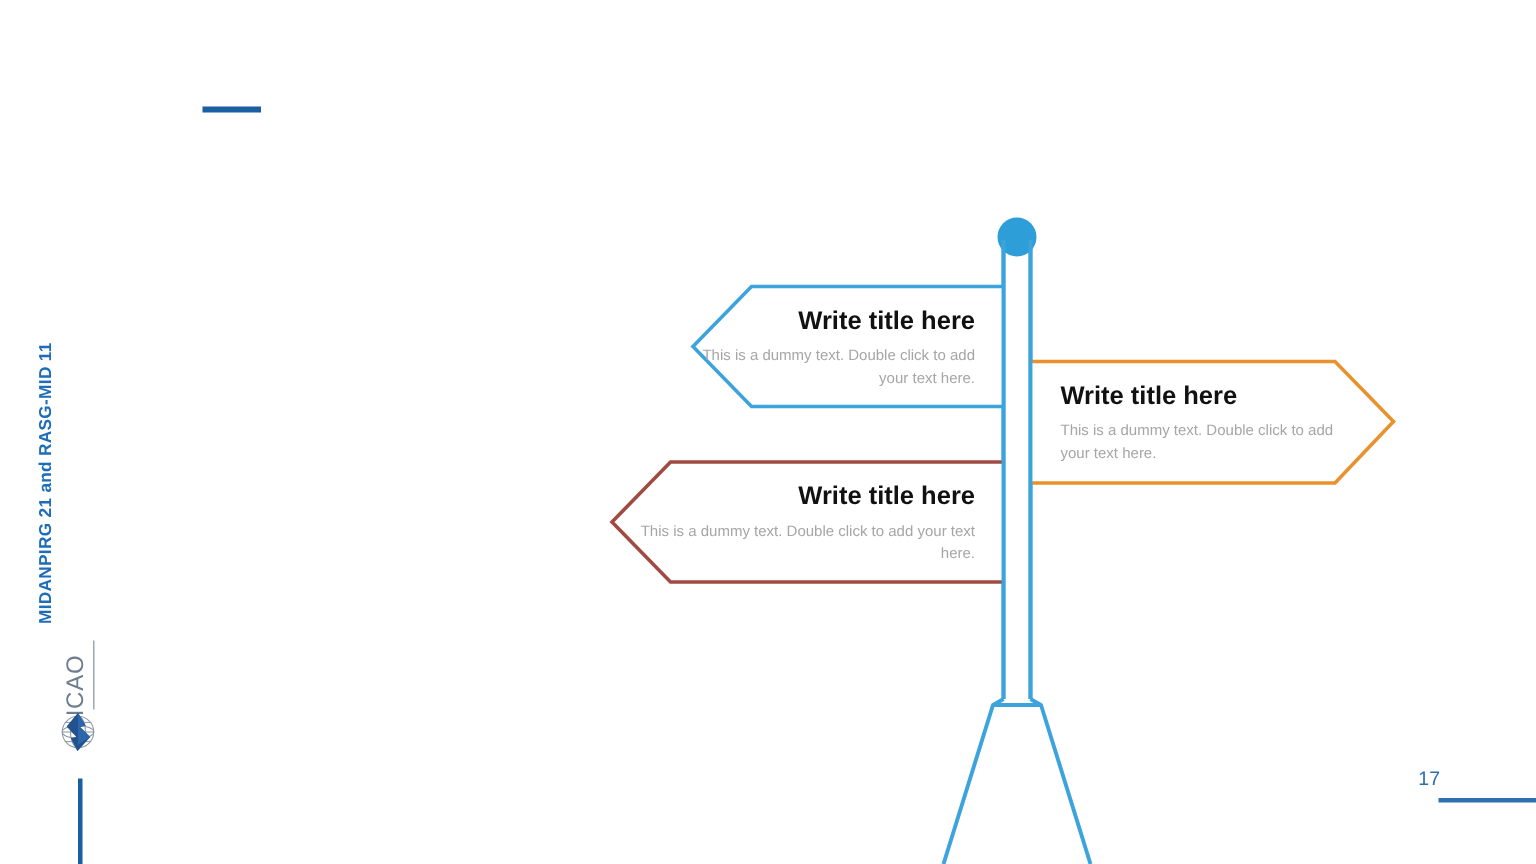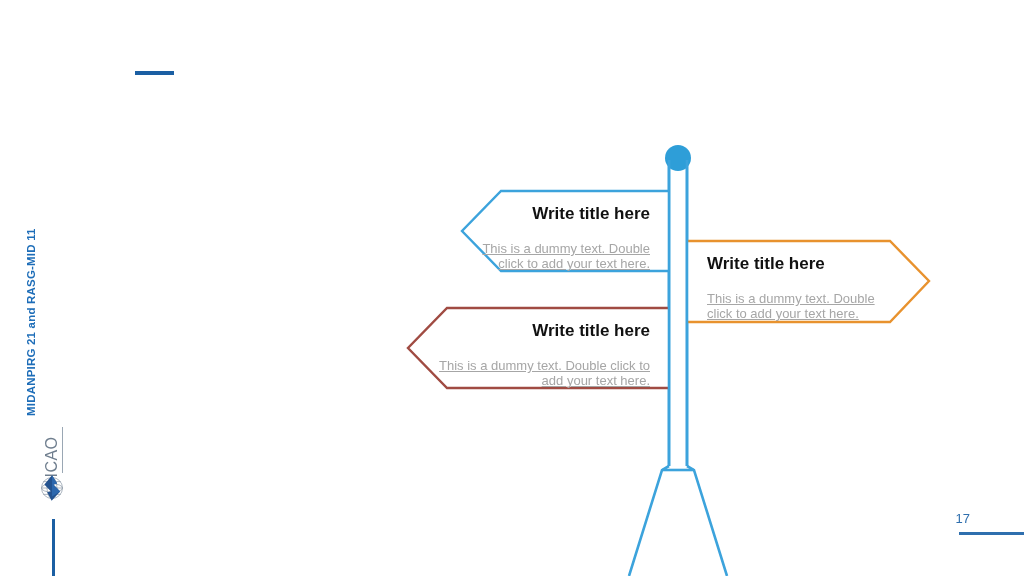--- a/index.html
+++ b/index.html
@@ -84,21 +84,21 @@
     left: 52px;
     top: 519px;
     width: 3px;
     height: 57px;
     background: #1b5fa3;
   }
 
   
   #page-number {
     position: absolute;
-    right: 54px;
+    right: 64px;
     top: 511px;
     font-size: 13px;
     color: #2f6fae;
   }
   #page-rule {
     position: absolute;
     left: 959px;
     top: 532px;
     width: 65px;
     height: 3px;
@@ -120,25 +120,24 @@
   .sign-text {
     position: absolute;
   }
   .sign-title {
     font-size: 17px;
     font-weight: bold;
     color: #111111;
     line-height: 14px;
   }
   .sign-body {
-    font-size: 13px;
+    font-size: 10px;
     color: #a6a6a6;
     line-height: 15px;
-    margin-top: 20px;
-    text-decoration: underline;
+    margin-top: 9px;
   }
 
   #sign-blue-text  { left: 468px; top: 207px; width: 182px; text-align: right; }
   #sign-orange-text{ left: 707px; top: 257px; width: 185px; text-align: left;  }
   #sign-red-text   { left: 420px; top: 324px; width: 230px; text-align: right; }
 </style>
 </head>
 <body>
 
 <div id="top-dash"></div>

